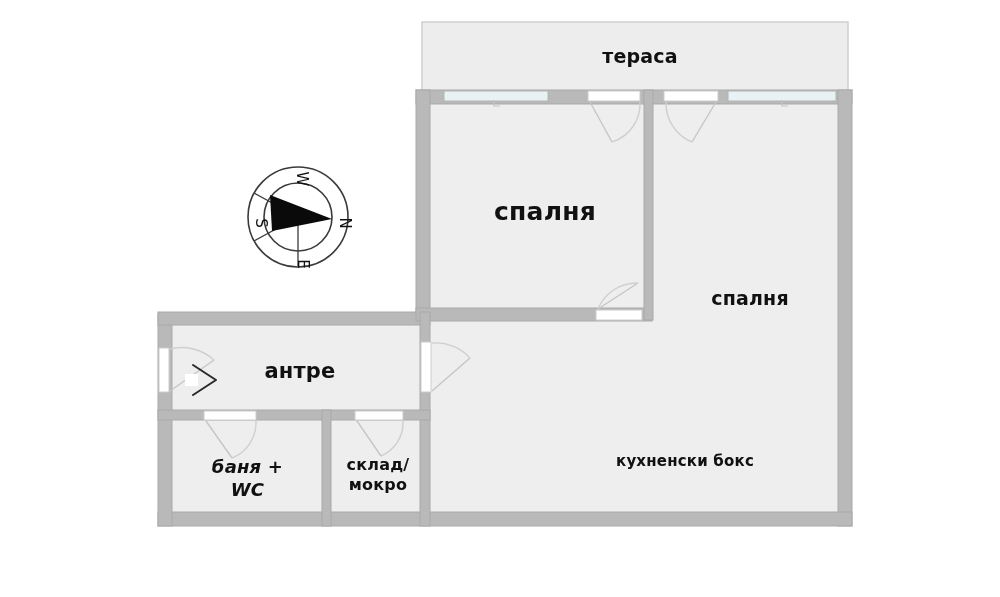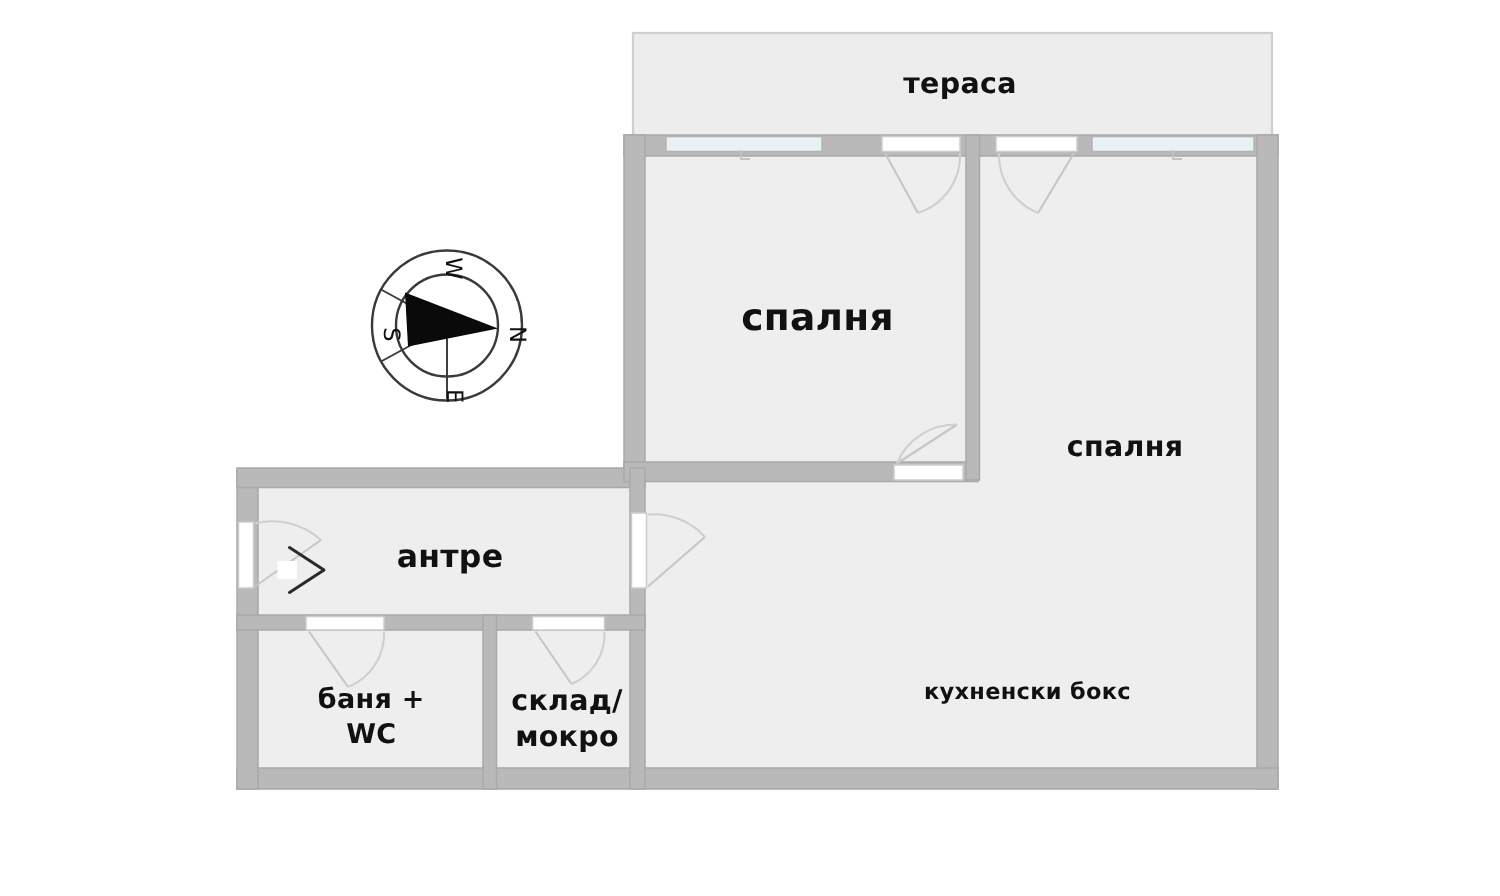--- a/index.html
+++ b/index.html
@@ -36,22 +36,22 @@
     letter-spacing: 0.2px;
     line-height: 1.28;
     white-space: pre-line;
     pointer-events: none;
   }
   .rl-terrace  { left: 500px; top: 44px;  width: 280px; font-size: 19px; }
   .rl-bedroom  { left: 420px; top: 196px; width: 250px; font-size: 25px; }
   .rl-living   { left: 640px; top: 286px; width: 220px; font-size: 19px; }
   .rl-kitchen  { left: 525px; top: 452px; width: 320px; font-size: 15px; }
   .rl-hall     { left: 195px; top: 358px; width: 210px; font-size: 21px; }
-  .rl-bath     { left: 170px; top: 455px; width: 155px; font-size: 18px; }
-  .rl-storage  { left: 328px; top: 455px; width: 100px; font-size: 19px; }
+  .rl-bath     { left: 170px; top: 455px; width: 155px; font-size: 18px; font-style: italic; }
+  .rl-storage  { left: 328px; top: 455px; width: 100px; font-size: 16px; }
 </style>
 </head>
 <body>
 
 <div id="plan-root">
 
   <svg id="plan-svg" viewBox="0 0 1000 597">
 
     <g>
       <rect x="422" y="22" width="426" height="70" fill="#ededed" stroke="#cfcfcf" stroke-width="1.5"></rect>

